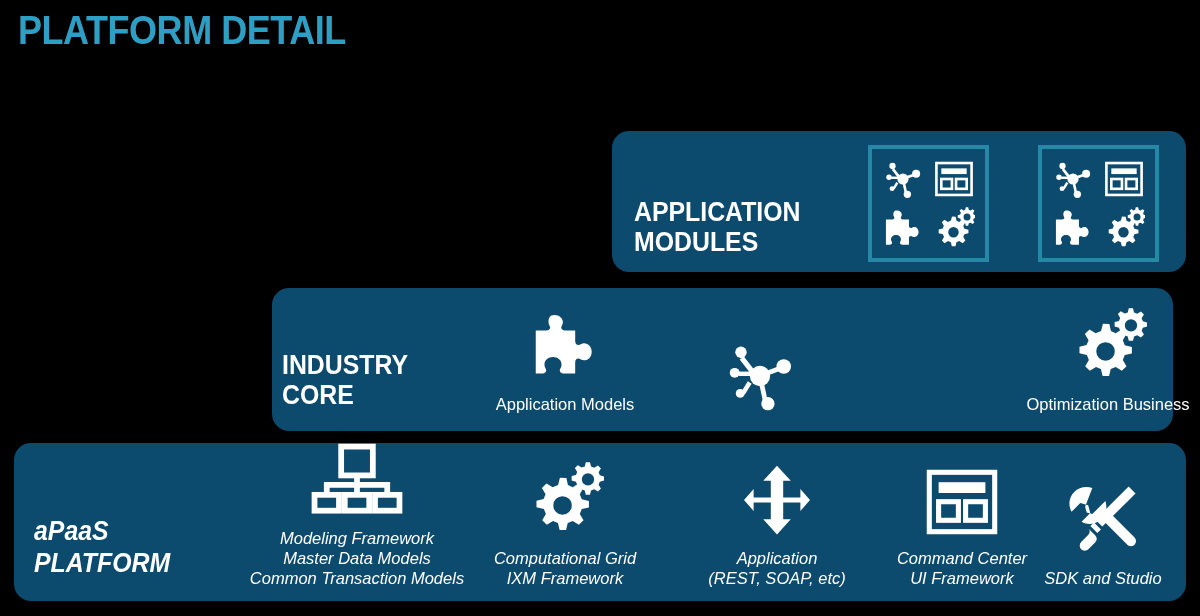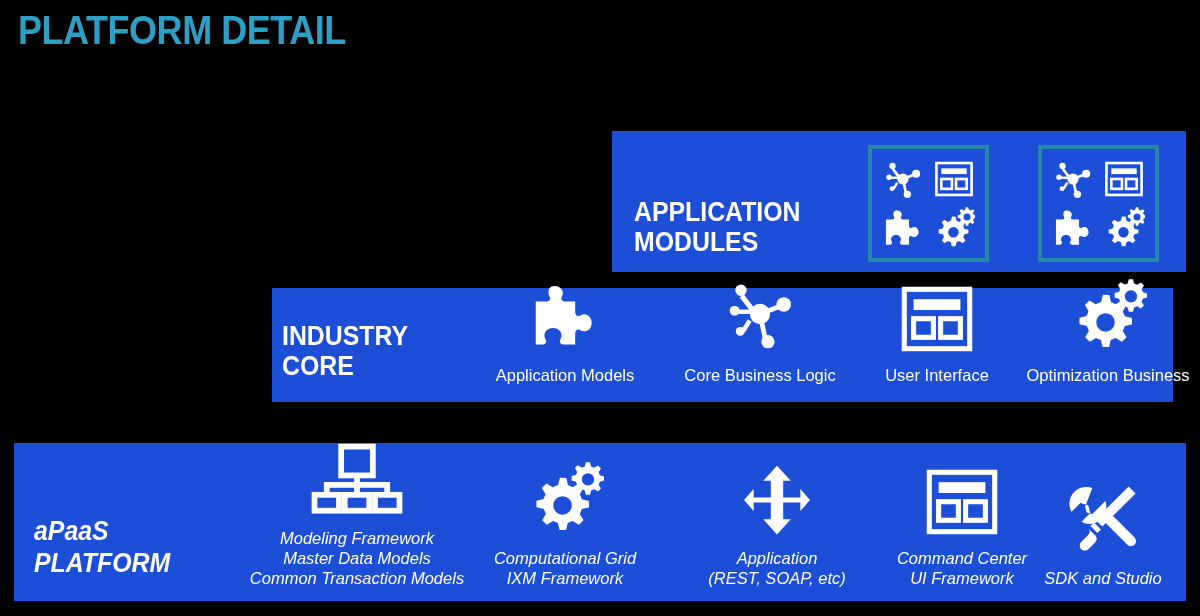--- a/index.html
+++ b/index.html
@@ -27,24 +27,25 @@
     letter-spacing: -0.5px;
     color: #2E9FC4;
     transform: scaleX(0.90);
     transform-origin: left center;
     white-space: nowrap;
   }
 
   
   .band {
     position: absolute;
-    background: #1d4ed8;
+    background: #0c4a6e;
+    border-radius: 17px;
   }
   #band-app    { left: 612px; top: 131px; width: 574px; height: 141px; }
-  #band-core   { left: 272px; top: 288px; width: 901px; height: 114px; }
+  #band-core   { left: 272px; top: 288px; width: 901px; height: 143px; }
   #band-apaas  { left: 14px;  top: 443px; width: 1172px; height: 158px; font-style: italic; }
 
   .band-label {
     position: absolute;
     font-family: "Liberation Sans Narrow", "Liberation Sans", sans-serif;
     font-weight: 700;
     color: #FFFFFF;
     transform: scaleX(0.92);
     transform-origin: left center;
     white-space: pre-line;
@@ -221,34 +222,22 @@
           <circle cx="8" cy="22" r="3.1"></circle>
             <rect x="10.5" y="21.2" width="9" height="2.8"></rect>
           <circle cx="39" cy="18" r="4.6"></circle>
             <rect x="28.5" y="19.0" width="9.5" height="3.0" transform="rotate(-20 33 20.5)"></rect>
           <circle cx="11.5" cy="35" r="2.8"></circle>
             <rect x="14" y="27.5" width="2.8" height="8" transform="rotate(32 15.4 31.5)"></rect>
           <circle cx="29" cy="41.5" r="4.2"></circle>
             <rect x="24.6" y="29" width="3.0" height="10" transform="rotate(-12 26 34)"></rect>
         </svg>
       </span>
-      <span class="caption">Core Business Logic</span>
-    </div>
-
-    <div class="col" id="core-c2" style="left:576px; width:178px;">
-      <span class="glyph">
-        <svg width="72" height="66" viewBox="0 0 48 44" fill="none" stroke="#fff" stroke-width="3.4">
-          <rect x="2.2" y="2.2" width="43.6" height="39.6"></rect>
-          <rect x="8.4" y="8.8" width="31.2" height="7.2" fill="#fff" stroke="none"></rect>
-          <rect x="8.4" y="21.8" width="13.2" height="12.4"></rect>
-          <rect x="26.4" y="21.8" width="13.2" height="12.4"></rect>
-        </svg>
-      </span>
-      <span class="caption">User Interface</span>
-    </div>
+    </div>
+
 
     <div class="col" id="core-c3" style="left:727px; width:218px;">
       <span class="glyph">
         <svg width="78" height="74" viewBox="0 0 50 48" fill="#fff">
           <path d="M20.5 15.5l1.2-4.6 4.2.1 1 4.6 3.1 1.4 4-2.5 2.9 3-2.3 4.1 1.3 3.2 4.6 1.1v4.2l-4.6 1.1-1.3 3.2 2.4 4-3 2.9-4-2.4-3.2 1.3-1.1 4.6h-4.2l-1.1-4.6-3.2-1.3-4 2.4-3-2.9 2.4-4-1.3-3.2L6.5 30v-4.2l4.6-1.1 1.3-3.2-2.4-4 3-2.9 4 2.4 3.5-1.5zm2.9 7.3a6 6 0 100 12 6 6 0 000-12z"></path>
           <path d="M37.8 3.6l.7-2.8h2.7l.7 2.8 2 .8 2.5-1.5 1.9 1.9-1.5 2.5.8 2 2.8.7v2.7l-2.8.7-.8 2 1.5 2.5-1.9 1.9-2.5-1.5-2 .8-.7 2.8h-2.7l-.7-2.8-2-.8-2.5 1.5-1.9-1.9 1.5-2.5-.8-2-2.8-.7V9.8l2.8-.7.8-2-1.5-2.5 1.9-1.9 2.5 1.5 2-.6zm2.1 4.3a4 4 0 100 8 4 4 0 000-8z"></path>
         </svg>
       </span>
       <span class="caption">Optimization Business</span>
     </div>

